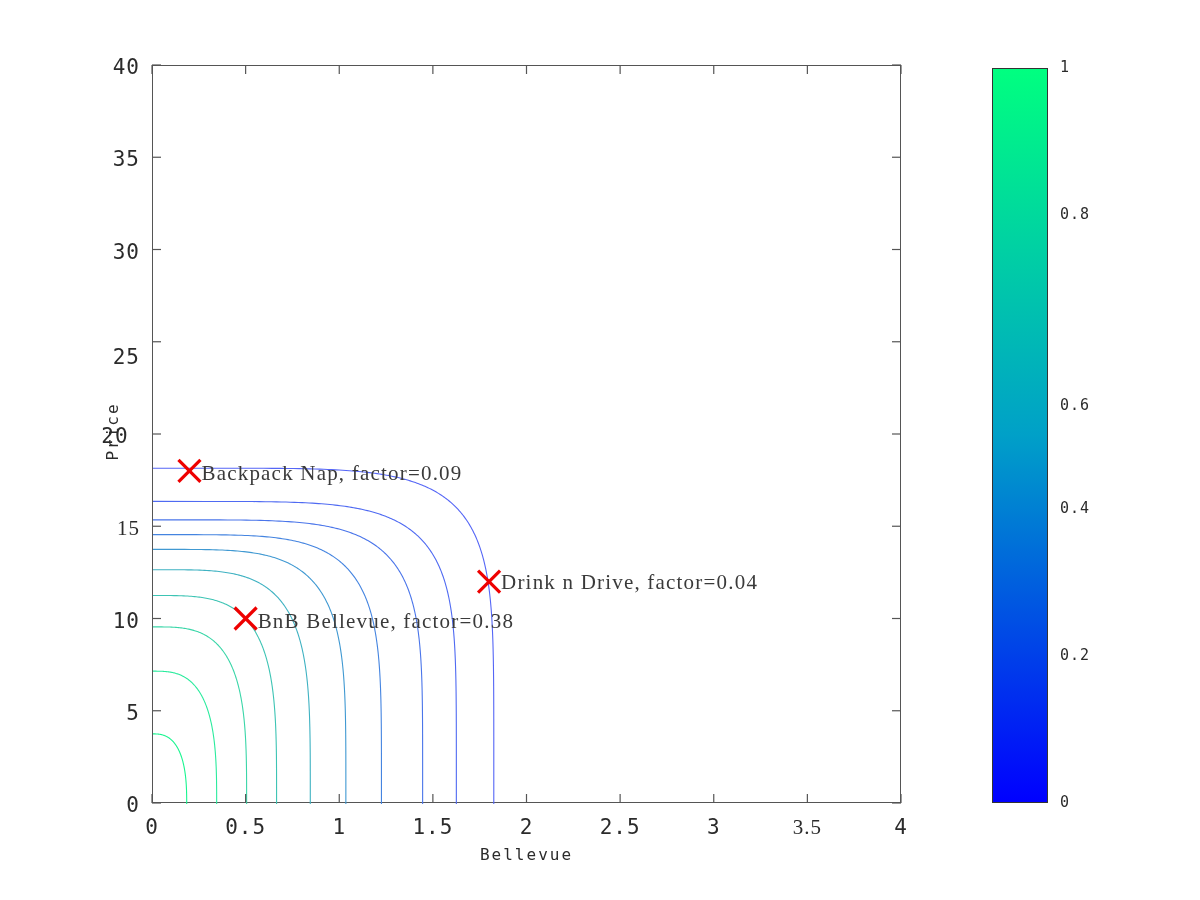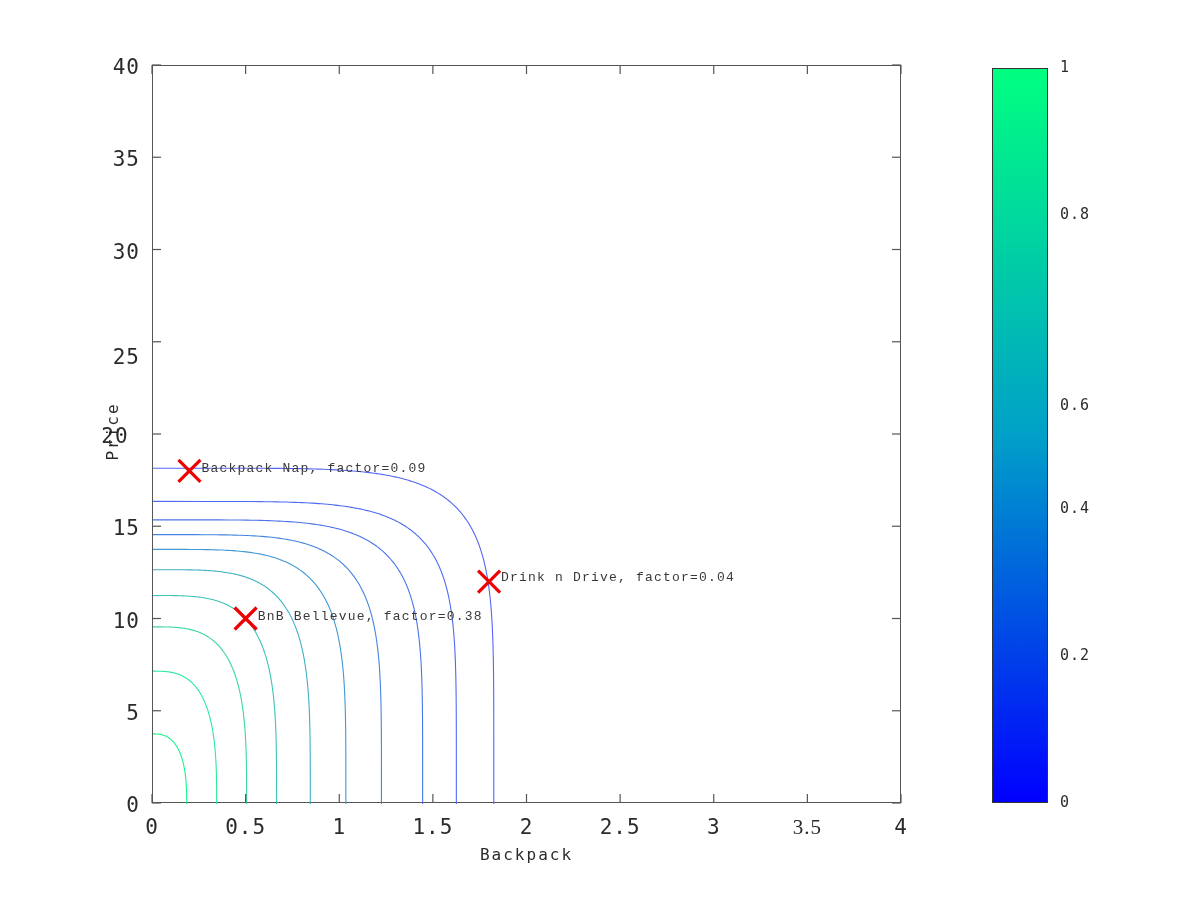--- a/index.html
+++ b/index.html
@@ -19,22 +19,22 @@
 
   .xlabel,.ylabel{color:#2b2b2b;font-size:16px;letter-spacing:2px;
                   font-family:"DejaVu Sans Mono","Liberation Mono",monospace;}
   .ylabel{position:absolute;transform:rotate(-90deg);transform-origin:center center;white-space:nowrap;}
   .xlabel{position:absolute;white-space:nowrap;text-align:center;}
 
   #cbar{position:absolute;border:1px solid #333;box-sizing:border-box;}
   .cbar-tick-label{position:absolute;color:#2b2b2b;font-size:15px;letter-spacing:1px;
                    font-family:"DejaVu Sans Mono","Liberation Mono",monospace;white-space:nowrap;}
 
-  .marker-label{position:absolute;color:#3a3a3a;font-size:13px;letter-spacing:1.2px;
-                font-family:Liberation Mono, monospace;white-space:nowrap;}
+  .marker-label{position:absolute;color:#3a3a3a;font-size:21px;letter-spacing:1.2px;
+                font-family:Liberation Serif, serif;white-space:nowrap;}
 </style>
 </head>
 <body>
 
 <div id="root">
 
   <div id="plotframe" style="left: 152px; top: 65px; width: 749px; height: 738px;">
     <svg id="plotsvg" width="749" height="738">
         <path d="M33.70,738.00L33.70,736.00L33.70,734.59L33.69,733.34L33.69,732.19L33.67,731.10L33.66,730.06L33.64,729.07L33.63,728.10L33.60,727.17L33.58,726.25L33.55,725.36L33.53,724.49L33.49,723.64L33.46,722.80L33.42,721.98L33.39,721.17L33.34,720.38L33.30,719.59L33.25,718.82L33.21,718.06L33.15,717.30L33.10,716.56L33.04,715.83L32.99,715.10L32.93,714.39L32.86,713.68L32.80,712.98L32.73,712.29L32.66,711.60L32.58,710.93L32.51,710.25L32.43,709.59L32.35,708.93L32.26,708.28L32.18,707.64L32.09,707.00L32.00,706.37L31.91,705.74L31.81,705.13L31.71,704.51L31.61,703.90L31.51,703.30L31.40,702.71L31.30,702.12L31.19,701.53L31.07,700.95L30.96,700.38L30.84,699.81L30.72,699.24L30.60,698.69L30.47,698.13L30.35,697.59L30.22,697.04L30.09,696.51L29.95,695.97L29.82,695.45L29.68,694.93L29.53,694.41L29.39,693.90L29.24,693.39L29.10,692.89L28.94,692.39L28.79,691.90L28.63,691.41L28.48,690.93L28.32,690.46L28.15,689.98L27.99,689.52L27.82,689.05L27.65,688.60L27.48,688.15L27.30,687.70L27.12,687.26L26.94,686.82L26.76,686.39L26.58,685.96L26.39,685.54L26.20,685.12L26.01,684.70L25.82,684.30L25.62,683.89L25.42,683.50L25.22,683.10L25.02,682.71L24.81,682.33L24.61,681.95L24.39,681.58L24.18,681.21L23.97,680.85L23.75,680.49L23.53,680.13L23.31,679.78L23.08,679.44L22.86,679.10L22.63,678.77L22.40,678.44L22.16,678.11L21.93,677.79L21.69,677.48L21.45,677.17L21.20,676.86L20.96,676.57L20.71,676.27L20.46,675.98L20.20,675.70L19.95,675.42L19.69,675.14L19.43,674.87L19.17,674.61L18.90,674.35L18.63,674.09L18.36,673.85L18.09,673.60L17.81,673.36L17.53,673.13L17.25,672.90L16.97,672.67L16.68,672.46L16.39,672.24L16.10,672.03L15.80,671.83L15.51,671.63L15.21,671.44L14.90,671.25L14.60,671.06L14.29,670.89L13.97,670.71L13.66,670.54L13.34,670.38L13.02,670.22L12.69,670.07L12.36,669.92L12.03,669.78L11.69,669.64L11.35,669.51L11.01,669.38L10.66,669.26L10.31,669.15L9.95,669.03L9.59,668.93L9.22,668.83L8.85,668.73L8.47,668.64L8.09,668.55L7.70,668.47L7.31,668.40L6.90,668.33L6.49,668.26L6.07,668.20L5.65,668.15L5.21,668.10L4.76,668.06L4.29,668.02L3.81,667.98L3.32,667.95L2.79,667.93L2.24,667.91L1.64,667.90L0.96,667.89L0.00,667.89" fill="none" stroke="#18f58f" stroke-width="1.1"></path>
         <path d="M63.67,738.00L63.66,732.22L63.66,728.75L63.65,725.83L63.63,723.21L63.61,720.79L63.59,718.53L63.56,716.39L63.53,714.34L63.50,712.38L63.46,710.49L63.41,708.66L63.37,706.89L63.31,705.16L63.26,703.48L63.20,701.84L63.13,700.23L63.06,698.66L62.99,697.12L62.91,695.61L62.83,694.13L62.75,692.68L62.66,691.25L62.56,689.84L62.47,688.46L62.37,687.09L62.26,685.75L62.15,684.43L62.03,683.12L61.92,681.84L61.79,680.57L61.67,679.32L61.54,678.08L61.40,676.86L61.26,675.66L61.12,674.47L60.97,673.30L60.82,672.13L60.66,670.99L60.50,669.86L60.34,668.74L60.17,667.63L60.00,666.54L59.82,665.45L59.64,664.39L59.45,663.33L59.26,662.28L59.07,661.25L58.87,660.23L58.67,659.22L58.47,658.22L58.26,657.23L58.04,656.25L57.82,655.29L57.60,654.33L57.37,653.39L57.14,652.45L56.91,651.53L56.67,650.62L56.42,649.71L56.18,648.82L55.93,647.94L55.67,647.06L55.41,646.20L55.14,645.35L54.88,644.50L54.60,643.67L54.33,642.84L54.04,642.03L53.76,641.22L53.47,640.43L53.17,639.64L52.88,638.86L52.57,638.09L52.27,637.34L51.95,636.59L51.64,635.85L51.32,635.11L50.99,634.39L50.67,633.68L50.33,632.98L50.00,632.28L49.65,631.60L49.31,630.92L48.96,630.25L48.60,629.59L48.24,628.95L47.88,628.30L47.51,627.67L47.14,627.05L46.76,626.44L46.38,625.83L46.00,625.24L45.61,624.65L45.21,624.07L44.81,623.50L44.41,622.94L44.00,622.39L43.58,621.84L43.16,621.31L42.74,620.78L42.31,620.27L41.88,619.76L41.44,619.26L41.00,618.77L40.55,618.29L40.10,617.81L39.64,617.35L39.18,616.89L38.71,616.45L38.24,616.01L37.76,615.58L37.27,615.16L36.78,614.74L36.29,614.34L35.79,613.95L35.28,613.56L34.77,613.18L34.25,612.81L33.73,612.45L33.20,612.10L32.66,611.76L32.12,611.43L31.57,611.10L31.01,610.78L30.45,610.48L29.88,610.18L29.30,609.89L28.72,609.60L28.12,609.33L27.52,609.07L26.92,608.81L26.30,608.56L25.67,608.32L25.04,608.09L24.40,607.87L23.74,607.66L23.08,607.46L22.41,607.26L21.72,607.07L21.02,606.90L20.31,606.73L19.59,606.57L18.85,606.41L18.10,606.27L17.33,606.14L16.54,606.01L15.74,605.89L14.91,605.78L14.06,605.69L13.18,605.59L12.28,605.51L11.34,605.44L10.36,605.37L9.33,605.32L8.25,605.27L7.09,605.23L5.83,605.20L4.43,605.18L2.77,605.16L0.00,605.16" fill="none" stroke="#2aeb9d" stroke-width="1.1"></path>
@@ -105,41 +105,41 @@
       <g>
         <line x1="234.625" y1="607.5" x2="256.625" y2="629.5" stroke="#ee0000" stroke-width="3.2"></line>
         <line x1="234.625" y1="629.5" x2="256.625" y2="607.5" stroke="#ee0000" stroke-width="3.2"></line>
       </g>
     </svg>
 
   <div id="ytick-holder">
       <div class="axis-text tick-label-y" style="left: 90px; top: 793px; width: 50px;">0</div>
       <div class="axis-text tick-label-y" style="left: 90px; top: 700.75px; width: 50px;">5</div>
       <div class="axis-text tick-label-y" style="left: 90px; top: 608.5px; width: 50px;">10</div>
-      <div class="axis-text tick-label-y" style="left: 90px; top: 516.25px; width: 50px;">15</div>
+      <div class="axis-text tick-label-y" style="left: 90px; top: 516.25px; width: 50px; font-family: Liberation Serif, serif;">15</div>
       <div class="axis-text tick-label-y" style="left: 90px; top: 424px; width: 50px; text-align: center;">20</div>
       <div class="axis-text tick-label-y" style="left: 90px; top: 345px; width: 50px;">25</div>
       <div class="axis-text tick-label-y" style="left: 90px; top: 239.5px; width: 50px;">30</div>
       <div class="axis-text tick-label-y" style="left: 90px; top: 147.25px; width: 50px; text-align: right;">35</div>
       <div class="axis-text tick-label-y" style="left: 90px; top: 55px; width: 50px;">40</div>
     </div>
   <div id="xtick-holder">
       <div class="axis-text tick-label-x" style="left: 112px; top: 815px; width: 80px;">0</div>
       <div class="axis-text tick-label-x" style="left: 205.625px; top: 815px; width: 80px;">0.5</div>
       <div class="axis-text tick-label-x" style="left: 299.25px; top: 815px; width: 80px;">1</div>
       <div class="axis-text tick-label-x" style="left: 392.875px; top: 815px; width: 80px;">1.5</div>
       <div class="axis-text tick-label-x" style="left: 486.5px; top: 815px; width: 80px;">2</div>
       <div class="axis-text tick-label-x" style="left: 580.125px; top: 815px; width: 80px;">2.5</div>
       <div class="axis-text tick-label-x" style="left: 673.75px; top: 815px; width: 80px;">3</div>
       <div class="axis-text tick-label-x" style="left: 767.375px; top: 815px; width: 80px; font-family: Liberation Serif, serif;">3.5</div>
       <div class="axis-text tick-label-x" style="left: 861px; top: 815px; width: 80px;">4</div>
     </div>
 
   <div class="ylabel" id="ylabel" style="left: 52px; top: 422px; width: 120px; text-align: center;">Price</div>
-  <div class="xlabel" id="xlabel" style="left: 426.5px; top: 845px; width: 200px;">Backpack</div>
+  <div class="xlabel" id="xlabel" style="left: 426.5px; top: 845px; width: 200px;">Bellevue</div>
 
   <div id="cbar" style="left: 992px; top: 68px; width: 56px; height: 735px; background: linear-gradient(rgb(0, 255, 128) 0%, rgb(0, 160, 200) 50%, rgb(0, 0, 255) 100%);"></div>
   <div id="cbar-ticks">
       <div class="cbar-tick-label" style="left: 1060px; top: 58px;">1</div>
       <div class="cbar-tick-label" style="left: 1060px; top: 205px;">0.8</div>
       <div class="cbar-tick-label" style="left: 1060px; top: 352px; margin-top: 44px;">0.6</div>
       <div class="cbar-tick-label" style="left: 1060px; top: 499px;">0.4</div>
       <div class="cbar-tick-label" style="left: 1060px; top: 646px;">0.2</div>
       <div class="cbar-tick-label" style="left: 1060px; top: 793px;">0</div>
     </div>

